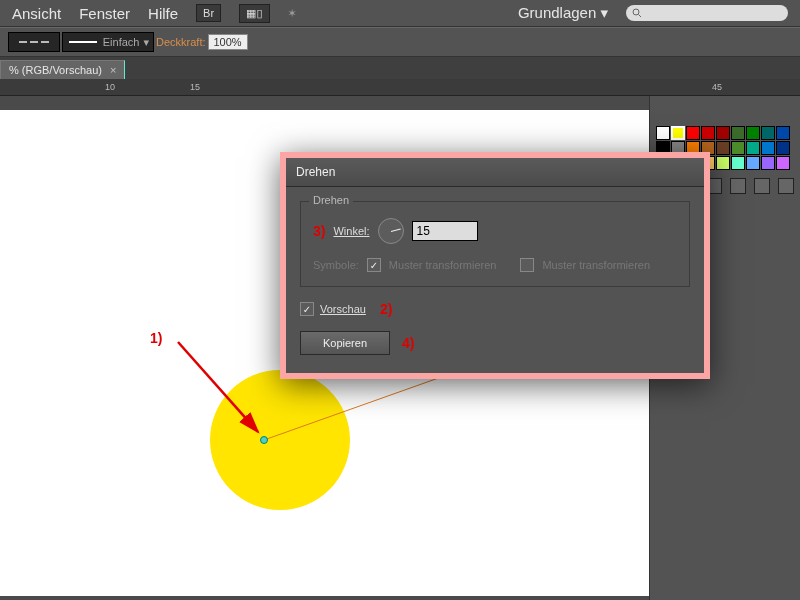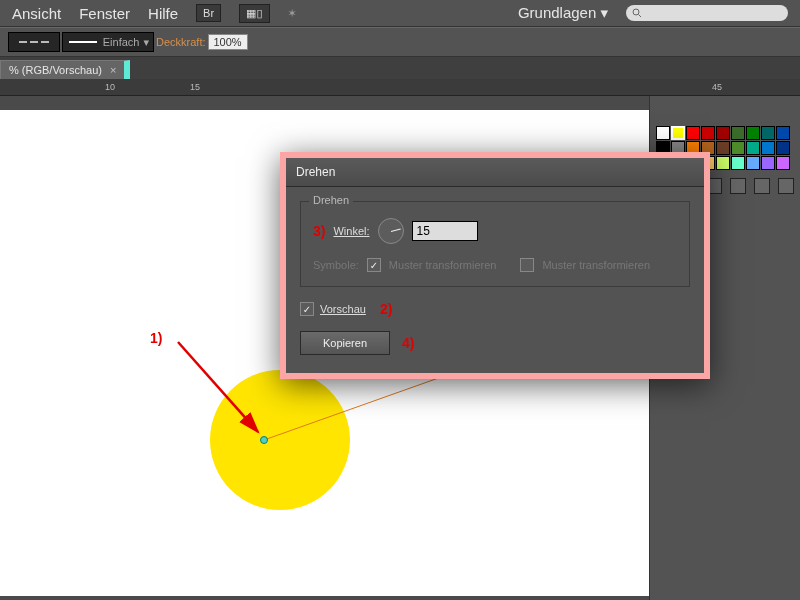--- a/index.html
+++ b/index.html
@@ -10,21 +10,21 @@
   .search{background:#ddd;width:150px;height:16px;border-radius:8px;display:flex;align-items:center;padding:0 6px}
   .search svg{display:block}
   .propbar{height:28px;background:#535353;border-top:1px solid #666;border-bottom:1px solid #333;display:flex;align-items:center;gap:2px;padding:0 8px}
   .prop-dash{width:50px;height:18px;background:#262626;border:1px solid #000;display:flex;align-items:center;justify-content:center;gap:3px}
   .prop-dash .d{width:8px;height:2px;background:#bbb}
   .stroke-sel{width:90px;height:18px;background:#262626;border:1px solid #000;display:flex;align-items:center}
   .stroke-line{height:2px;background:#fff;flex:1;margin:0 6px}
   .deck{color:#d88f4a}
   .pct{background:#eee;color:#333;padding:1px 4px;min-width:30px;text-align:center;border:1px solid #888}
   .tabrow{height:22px;background:#3f3f3f;display:flex;align-items:flex-end;padding-left:0}
-  .tab{background:#656565;padding:3px 8px;color:#e6e6e6;font-size:11px;display:flex;gap:8px;align-items:center;border-top:1px solid #777;border-left:1px solid #777;border-right:6px solid #5eead4}
+  .tab{background:#656565;padding:3px 8px;color:#e6e6e6;font-size:11px;display:flex;gap:8px;align-items:center;border-top:1px solid #777;border-left:1px solid #777;border-right:1px solid #5eead4}
   .close-x{opacity:.7}
   .ruler-h{height:16px;background:#3b3b3b;border-bottom:1px solid #222;position:relative;color:#bbb;font-size:9px}
   .ruler-h .tick{position:absolute;top:3px}
   .workspace{position:relative;height:500px;background:#4a4a4a;display:flex}
   .canvas{position:absolute;left:0;top:0;width:650px;height:500px;background:#4a4a4a}
   .canvas .art{position:absolute;left:0;top:14px;width:650px;height:486px;background:#fff}
   .sidepanel{position:absolute;right:0;top:0;width:150px;height:600px;background:#535353;border-left:1px solid #333}
   .tabstrip{display:flex;padding-top:160px}
   .tabstrip .ptab{padding:4px 10px;background:#3e3e3e;color:#aaa;font-size:11px;border:1px solid #222;border-bottom:none}
   .swatches{padding:6px;background:#535353}

